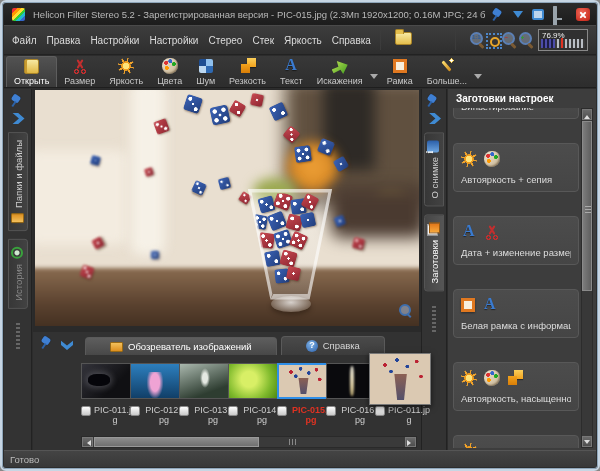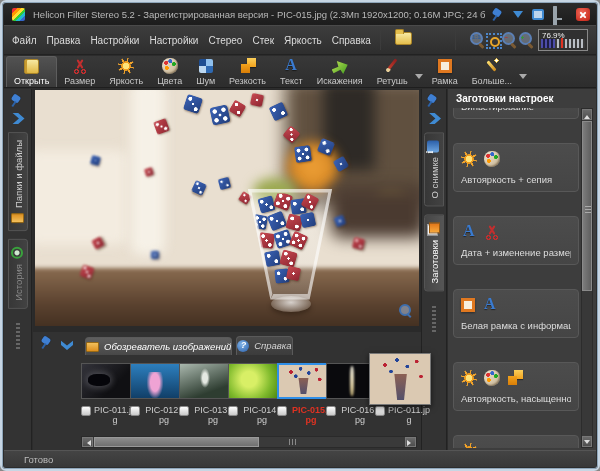--- a/index.html
+++ b/index.html
@@ -157,21 +157,21 @@
   .vsb .up{top:0;} .vsb .dn{bottom:0;}
   .tri-up{width:0;height:0;border:3px solid transparent;border-bottom:4px solid #ddd;margin:2px auto;}
   .tri-dn{width:0;height:0;border:3px solid transparent;border-top:4px solid #ddd;margin:3px auto;}
   .vsb .vthumb{position:absolute;left:0;top:12px;width:10px;height:170px;background:linear-gradient(90deg,#7c7c7c,#5f5f5f);border:1px solid #8a8a8a;}
   .vsb .vgrip{position:absolute;left:2px;top:50%;width:6px;height:7px;
     background:repeating-linear-gradient(180deg,#aaa 0 1px,transparent 1px 3px);}
   
   .browser{position:absolute;left:31px;top:330px;width:388px;bottom:19px;background:#323232;}
   .btabs{position:absolute;left:0;top:0;right:0;height:23px;display:flex;align-items:flex-end;gap:4px;padding-left:52px;}
   .btab{display:flex;align-items:center;gap:5px;background:linear-gradient(#4a4a4a,#3c3c3c);border:1px solid #5a5a5a;
-    border-bottom:none;border-radius:4px 4px 0 0;padding:3px 0;color:#d5d5d5;font-size:9.5px;cursor:pointer;font-style:italic;}
+    border-bottom:none;border-radius:4px 4px 0 0;padding:3px 24px;color:#d5d5d5;font-size:9.5px;cursor:pointer;}
   .btab.active{background:linear-gradient(#5e5e5e,#484848);color:#fff;}
   .bpin{position:absolute;left:8px;top:5px;} .bchev{position:absolute;left:28px;top:7px;}
   .thumbs{position:absolute;left:48px;top:27px;right:2px;height:78px;display:flex;gap:5px;}
   .tslot{width:52px;position:relative;}
   .tpic{position:absolute;left:0;top:4px;width:52px;height:36px;border:1px solid #555;overflow:hidden;}
   .tslot.selected .tpic{border:2px solid #2f8fe8;}
   .tslot.zoomed .tpic{width:62px;height:52px;top:-6px;left:-6px;border:1px solid #777;box-shadow:0 2px 6px rgba(0,0,0,.6);z-index:3;}
   .tmeta{position:absolute;left:0;top:46px;width:56px;display:flex;gap:3px;}
   .cbx{width:10px;height:10px;border:1px solid #8a8a8a;border-radius:2px;background:linear-gradient(#fdfdfd,#c9c9c9);flex:none;margin-top:1px;}
   .tname{font-size:9px;color:#cfcfcf;line-height:10px;width:42px;word-break:break-all;text-align:center;}
@@ -195,21 +195,21 @@
   .hsb{position:absolute;left:48px;right:4px;bottom:2px;height:12px;background:#3a3a3a;border:1px solid #2a2a2a;}
   .hsb .lt,.hsb .rt{position:absolute;top:0;width:11px;height:10px;background:linear-gradient(#6a6a6a,#4e4e4e);border:1px solid #777;}
   .hsb .lt{left:0;} .hsb .rt{right:0;}
   .tri-l{width:0;height:0;border:3px solid transparent;border-right:4px solid #ddd;margin:2px auto;}
   .tri-r{width:0;height:0;border:3px solid transparent;border-left:4px solid #ddd;margin:2px auto;}
   .hsb .hthumb{position:absolute;left:12px;top:0;width:165px;height:10px;background:linear-gradient(#8d8d8d,#707070);border:1px solid #999;}
   .hsb .hgrip{position:absolute;left:62%;top:2px;width:8px;height:6px;
     background:repeating-linear-gradient(90deg,#888 0 1px,transparent 1px 3px);}
   
   .statusbar{position:absolute;left:2px;right:2px;bottom:2px;height:17px;background:linear-gradient(#444,#383838);
-    border-top:1px solid #555;color:#bdbdbd;font-size:9.5px;display:flex;align-items:center;padding-left:20px;}
+    border-top:1px solid #555;color:#bdbdbd;font-size:9.5px;display:flex;align-items:center;padding-left:6px;}
 </style>
 </head>
 <body>
 
 <div class="window">
 
   <div class="titlebar">
     <div class="appicon"></div>
     <div class="title-text">Helicon Filter Stereo 5.2 - Зарегистрированная версия - PIC-015.jpg (2.3Mп 1920x1200; 0.16M JPG; 24 бит/пиксел, 8 бит/канал)</div>
     <div class="winbtns">
@@ -298,26 +298,20 @@
         <span class="iwrap">
           <span class="ic letter-a-icon"></span>
         </span>
         <span class="rlabel">Текст</span>
       </div>
     <div class="rtab">
         <span class="iwrap">
           <span class="ic distort-icon"></span>
         </span>
         <span class="rlabel">Искажения</span>
-      </div>
-    <div class="rtab">
-        <span class="iwrap">
-          <span class="ic brush-icon"></span>
-        </span>
-        <span class="rlabel">Ретушь</span>
       </div>
     <span class="dd"></span>
     <div class="rtab">
         <span class="iwrap">
           <span class="ic frame-icon"></span>
         </span>
         <span class="rlabel">Рамка</span>
       </div>
     <div class="rtab">
         <span class="iwrap">

